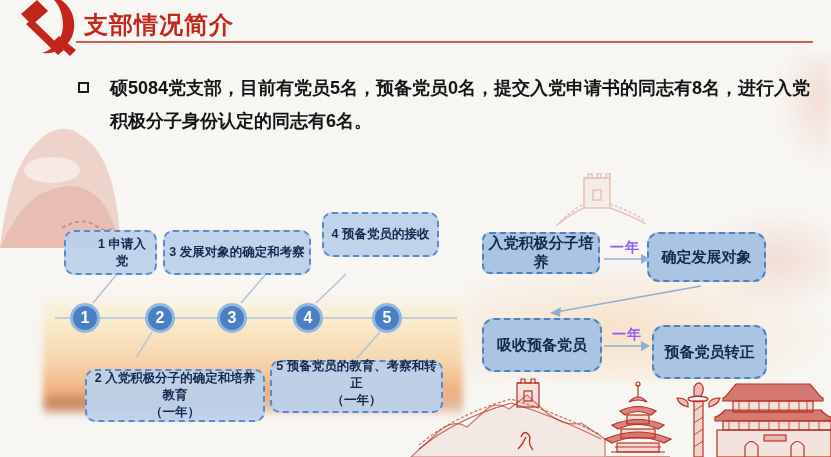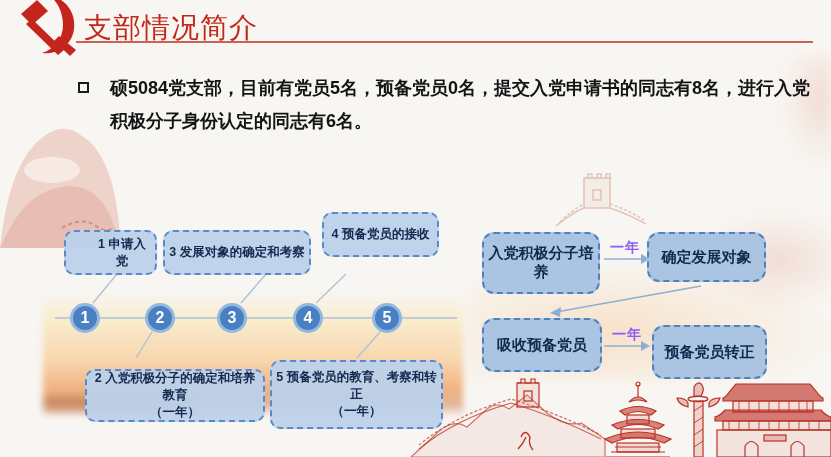--- a/index.html
+++ b/index.html
@@ -34,21 +34,21 @@
   }
   .wash-pink-edge {
     left:780px; top:55px; width:51px; height:110px; filter:blur(6px);
     background:radial-gradient(ellipse at 90% 40%, rgba(230,170,155,.35),
       rgba(230,170,155,0) 75%);
   }
   .sketch-tower { left:550px; top:166px; width:100px; height:66px; opacity:.45; }
 
   
   .title {
-    left:84px; top:9px; font-size:28px; font-weight:normal; color:#c1281b;
+    left:84px; top:9px; font-size:24px; font-weight:bold; color:#c1281b;
     letter-spacing:1px; white-space:nowrap;
   }
   .title-underline { left:76px; top:41px; width:737px; height:2px; background:#cd6154; }
   .emblem { left:12px; top:-5px; width:66px; height:62px; }
 
   
   .bullets { left:78px; top:72px; width:748px; }
   .bullet-item { display:flex; gap:21px; margin-bottom:6px; }
   .bullet-square {
     width:11px; height:11px; border:2.5px solid #1a1a1a; margin-top:10px; flex:none;
@@ -209,28 +209,28 @@
     <div class="circle" style="left:70px; top:303px;">1</div>
     <div class="circle" style="left:145px; top:303px;">2</div>
     <div class="circle" style="left:217px; top:303px;">3</div>
     <div class="circle" style="left:293px; top:303px;">4</div>
     <div class="circle" style="left:372px; top:303px;">5</div>
 
     <div class="pbox" style="left:85px; top:360px; width:180px; height:53px;margin-top:9px;">
       <span>2 入党积极分子的确定和培养教育</span>
       <span>（一年）</span>
     </div>
-    <div class="pbox" style="left:270px; top:360px; width:173px; height:69px;">
+    <div class="pbox" style="left:270px; top:360px; width:173px; height:53px;justify-content:flex-end;">
       <span>5 预备党员的教育、考察和转正</span>
       <span>（一年）</span>
     </div>
   </div>
 
   <div>
-    <div class="fbox" style="left:482px; top:232px; width:118px; height:62px;">入党积极分子培养</div>
+    <div class="fbox" style="left:482px; top:232px; width:118px; height:42px;border-radius:8px;">入党积极分子培养</div>
     <div class="duration" style="left:610px; top:239px;">一年</div>
     <div class="fbox" style="left:647px; top:232px; width:119px; height:50px;text-align:center;">确定发展对象</div>
 
     <div class="fbox" style="left:482px; top:318px; width:120px; height:54px;">吸收预备党员</div>
     <div class="duration" style="left:612px; top:326px;">一年</div>
     <div class="fbox" style="left:652px; top:318px; width:115px; height:54px;margin-top:7px;">预备党员转正</div>
   </div>
 
 </div>
 

